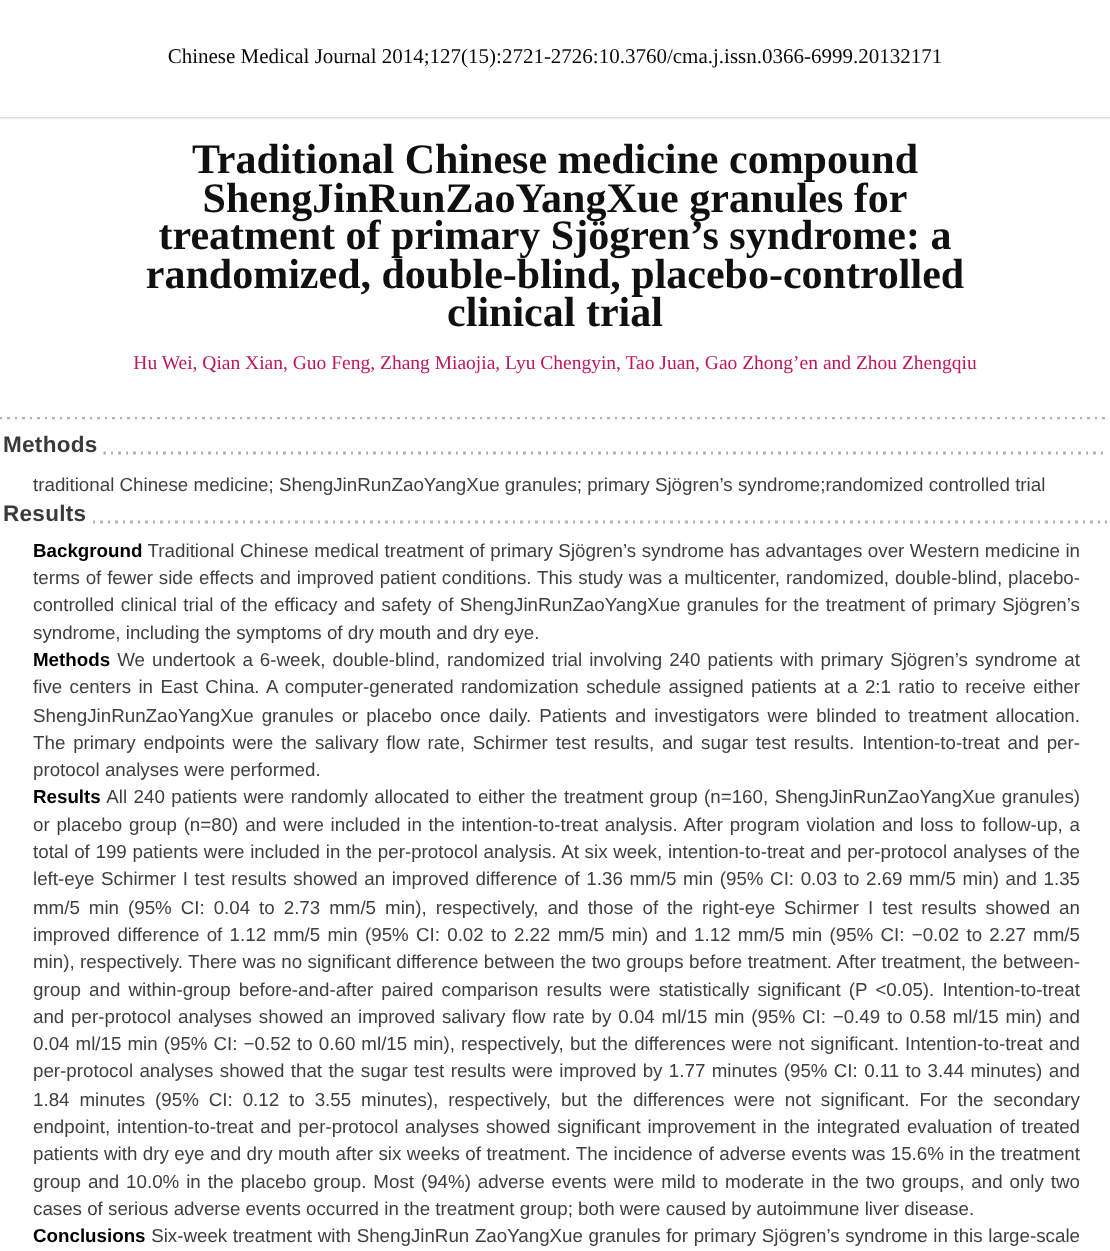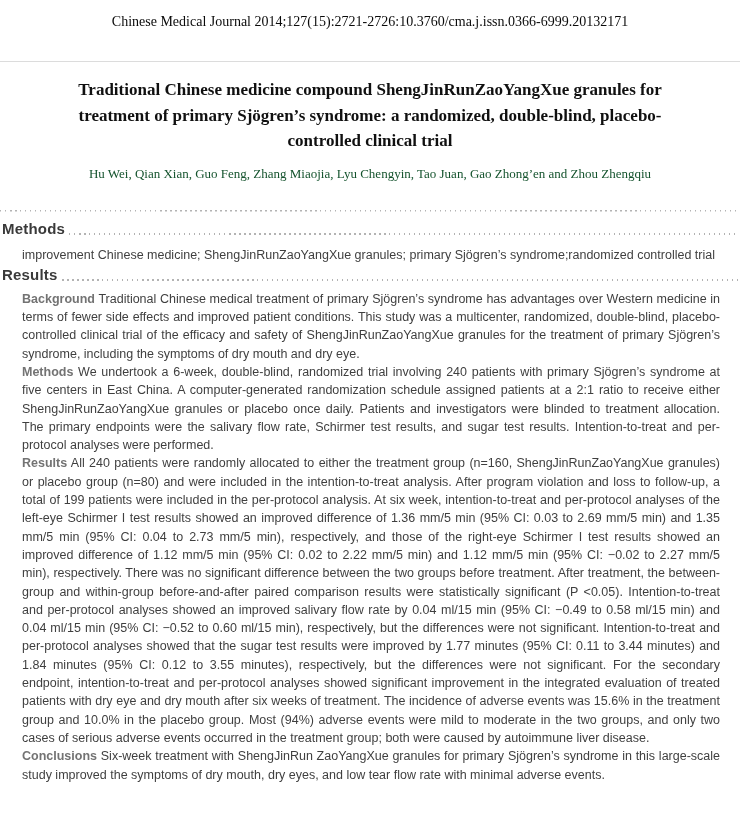--- a/index.html
+++ b/index.html
@@ -4,48 +4,48 @@
 <style>
   * { margin:0; padding:0; box-sizing:border-box; }
   html,body { width:740px; }
   body {
     height:834px;
     background:#ffffff;
     overflow:hidden;
     font-family:"Liberation Sans", sans-serif;
   }
   .citation {
-    padding-top:13px;
+    padding-top:30px;
     text-align:center;
     font-family:"Liberation Serif", serif;
     font-size:14px;
     line-height:17px;
     color:#0a0a0a;
   }
   .top-divider {
     margin-top:31px;
     height:1px;
     background:#dcdcdc;
   }
   .paper-title {
     margin:15px 78px 0;
     text-align:center;
     font-family:"Liberation Serif", serif;
     font-weight:700;
-    font-size:17px;
+    font-size:28px;
     line-height:25.5px;
     color:#101010;
   }
   .authors {
     margin-top:12px;
     text-align:center;
     font-family:"Liberation Serif", serif;
     font-size:13px;
     line-height:16px;
-    color:#14532d;
+    color:#be185d;
   }
   .dotted-sep {
     margin-top:28px;
     height:2px;
     background-image:repeating-linear-gradient(to right, #b3b3b3 0 1.5px, transparent 1.5px 5px);
     background-size:100% 1.5px;
     background-repeat:no-repeat;
   }
   .sec-head {
     display:flex;
@@ -66,40 +66,40 @@
   }
   .sec-head.abstract-head { margin-top:2px; }
   .body-block {
     margin:8px 20px 0 22px;
     font-size:12.5px;
     line-height:18.3px;
     color:#3f3f3f;
     text-align:justify;
   }
   .abstract-body { margin-top:6px; }
-  .para .lbl { font-weight:700; color:#737373; }
+  .para .lbl { font-weight:700; color:#000000; }
 </style>
 </head>
 <body>
 
 <div class="citation">Chinese Medical Journal 2014;127(15):2721-2726:10.3760/cma.j.issn.0366-6999.20132171</div>
 
 <div class="top-divider"></div>
 
 <h1 class="paper-title">Traditional Chinese medicine compound ShengJinRunZaoYangXue granules for treatment of primary Sjögren’s syndrome: a randomized, double-blind, placebo-controlled clinical trial</h1>
 
 <div class="authors">Hu Wei, Qian Xian, Guo Feng, Zhang Miaojia, Lyu Chengyin, Tao Juan, Gao Zhong’en and Zhou Zhengqiu</div>
 
 <div class="dotted-sep"></div>
 
 <h2 class="sec-head">
     <span>Methods</span>
   </h2>
 
-<div class="body-block keywords-body">improvement Chinese medicine; ShengJinRunZaoYangXue granules; primary Sjögren’s syndrome;randomized controlled trial</div>
+<div class="body-block keywords-body">traditional Chinese medicine; ShengJinRunZaoYangXue granules; primary Sjögren’s syndrome;randomized controlled trial</div>
 
 <h2 class="sec-head abstract-head">
     <span>Results</span>
   </h2>
 
 <div class="body-block abstract-body">
   <p class="para"><b class="lbl">Background</b> <span>Traditional Chinese medical treatment of primary Sjögren’s syndrome has advantages over Western medicine in terms of fewer side effects and improved patient conditions. This study was a multicenter, randomized, double-blind, placebo-controlled clinical trial of the efficacy and safety of ShengJinRunZaoYangXue granules for the treatment of primary Sjögren’s syndrome, including the symptoms of dry mouth and dry eye.</span></p>
   <p class="para"><b class="lbl">Methods</b> <span>We undertook a 6-week, double-blind, randomized trial involving 240 patients with primary Sjögren’s syndrome at five centers in East China. A computer-generated randomization schedule assigned patients at a 2:1 ratio to receive either ShengJinRunZaoYangXue granules or placebo once daily. Patients and investigators were blinded to treatment allocation. The primary endpoints were the salivary flow rate, Schirmer test results, and sugar test results. Intention-to-treat and per-protocol analyses were performed.</span></p>
   <p class="para"><b class="lbl">Results</b> <span>All 240 patients were randomly allocated to either the treatment group (n=160, ShengJinRunZaoYangXue granules) or placebo group (n=80) and were included in the intention-to-treat analysis. After program violation and loss to follow-up, a total of 199 patients were included in the per-protocol analysis. At six week, intention-to-treat and per-protocol analyses of the left-eye Schirmer I test results showed an improved difference of 1.36 mm/5 min (95% CI: 0.03 to 2.69 mm/5 min) and 1.35 mm/5 min (95% CI: 0.04 to 2.73 mm/5 min), respectively, and those of the right-eye Schirmer I test results showed an improved difference of 1.12 mm/5 min (95% CI: 0.02 to 2.22 mm/5 min) and 1.12 mm/5 min (95% CI: −0.02 to 2.27 mm/5 min), respectively. There was no significant difference between the two groups before treatment. After treatment, the between-group and within-group before-and-after paired comparison results were statistically significant (P &lt;0.05). Intention-to-treat and per-protocol analyses showed an improved salivary flow rate by 0.04 ml/15 min (95% CI: −0.49 to 0.58 ml/15 min) and 0.04 ml/15 min (95% CI: −0.52 to 0.60 ml/15 min), respectively, but the differences were not significant. Intention-to-treat and per-protocol analyses showed that the sugar test results were improved by 1.77 minutes (95% CI: 0.11 to 3.44 minutes) and 1.84 minutes (95% CI: 0.12 to 3.55 minutes), respectively, but the differences were not significant. For the secondary endpoint, intention-to-treat and per-protocol analyses showed significant improvement in the integrated evaluation of treated patients with dry eye and dry mouth after six weeks of treatment. The incidence of adverse events was 15.6% in the treatment group and 10.0% in the placebo group. Most (94%) adverse events were mild to moderate in the two groups, and only two cases of serious adverse events occurred in the treatment group; both were caused by autoimmune liver disease.</span></p>
   <p class="para"><b class="lbl">Conclusions</b> <span>Six-week treatment with ShengJinRun ZaoYangXue granules for primary Sjögren’s syndrome in this large-scale study improved the symptoms of dry mouth, dry eyes, and low tear flow rate with minimal adverse events.</span></p>

